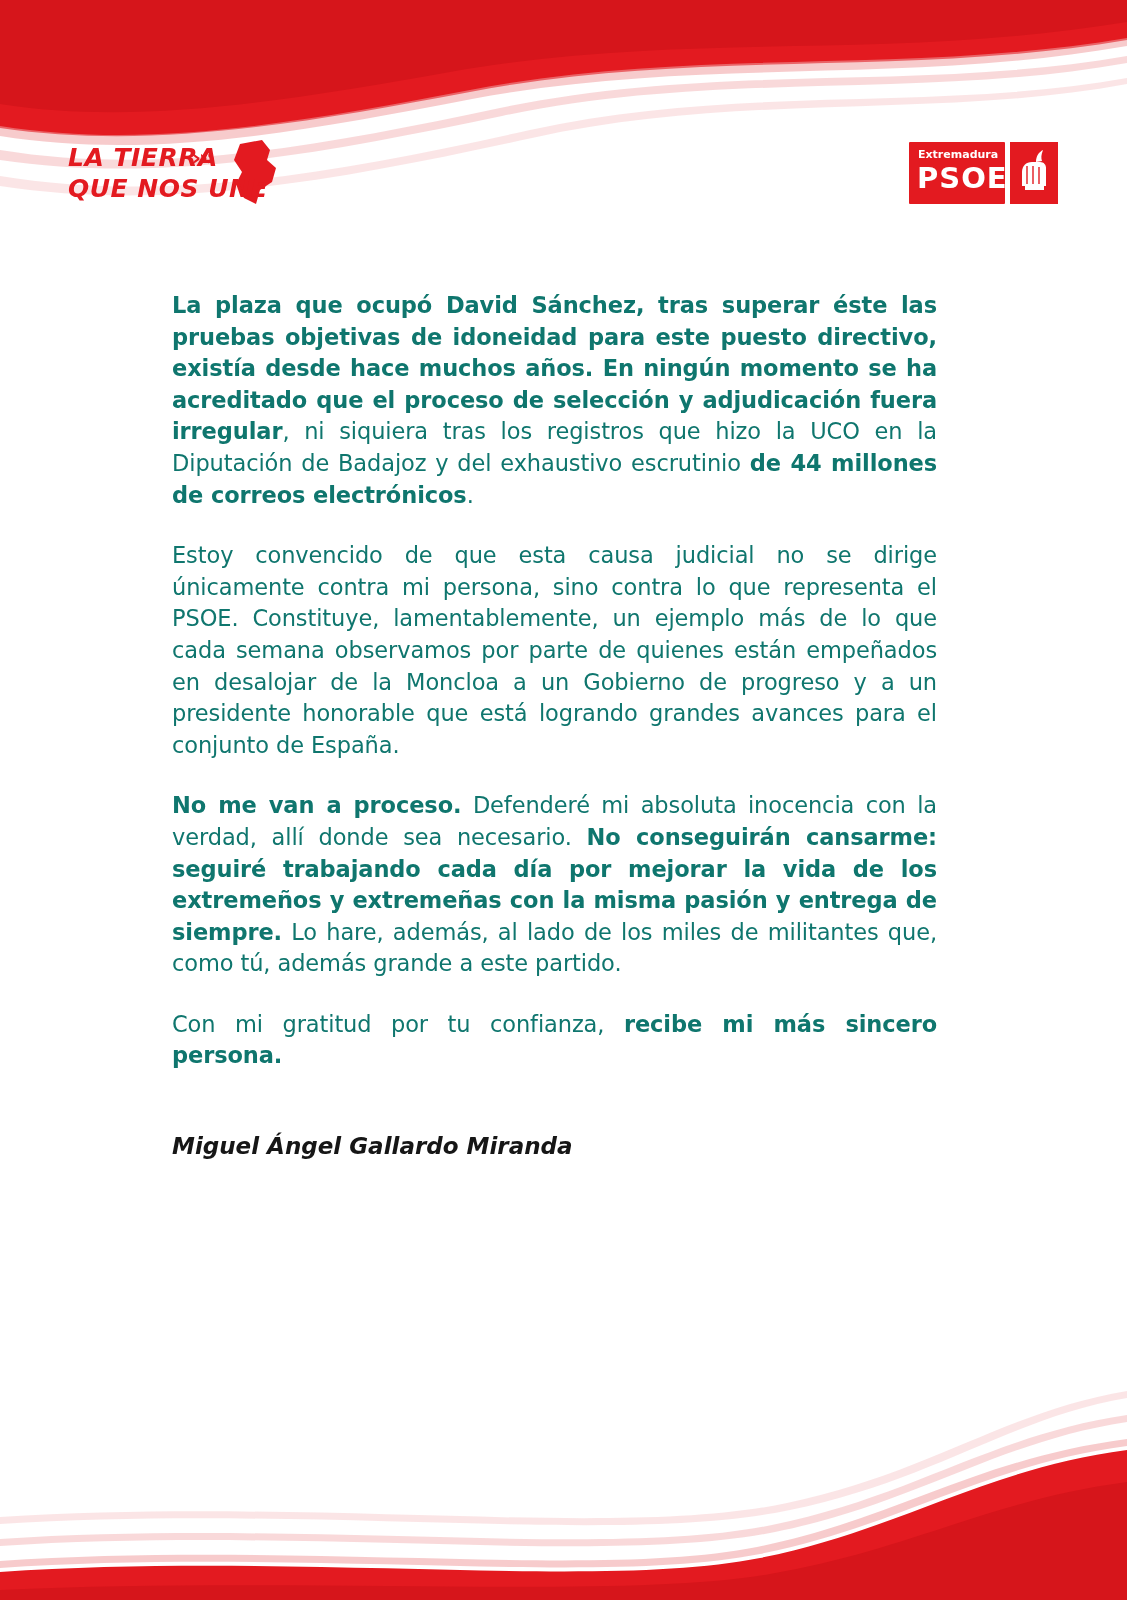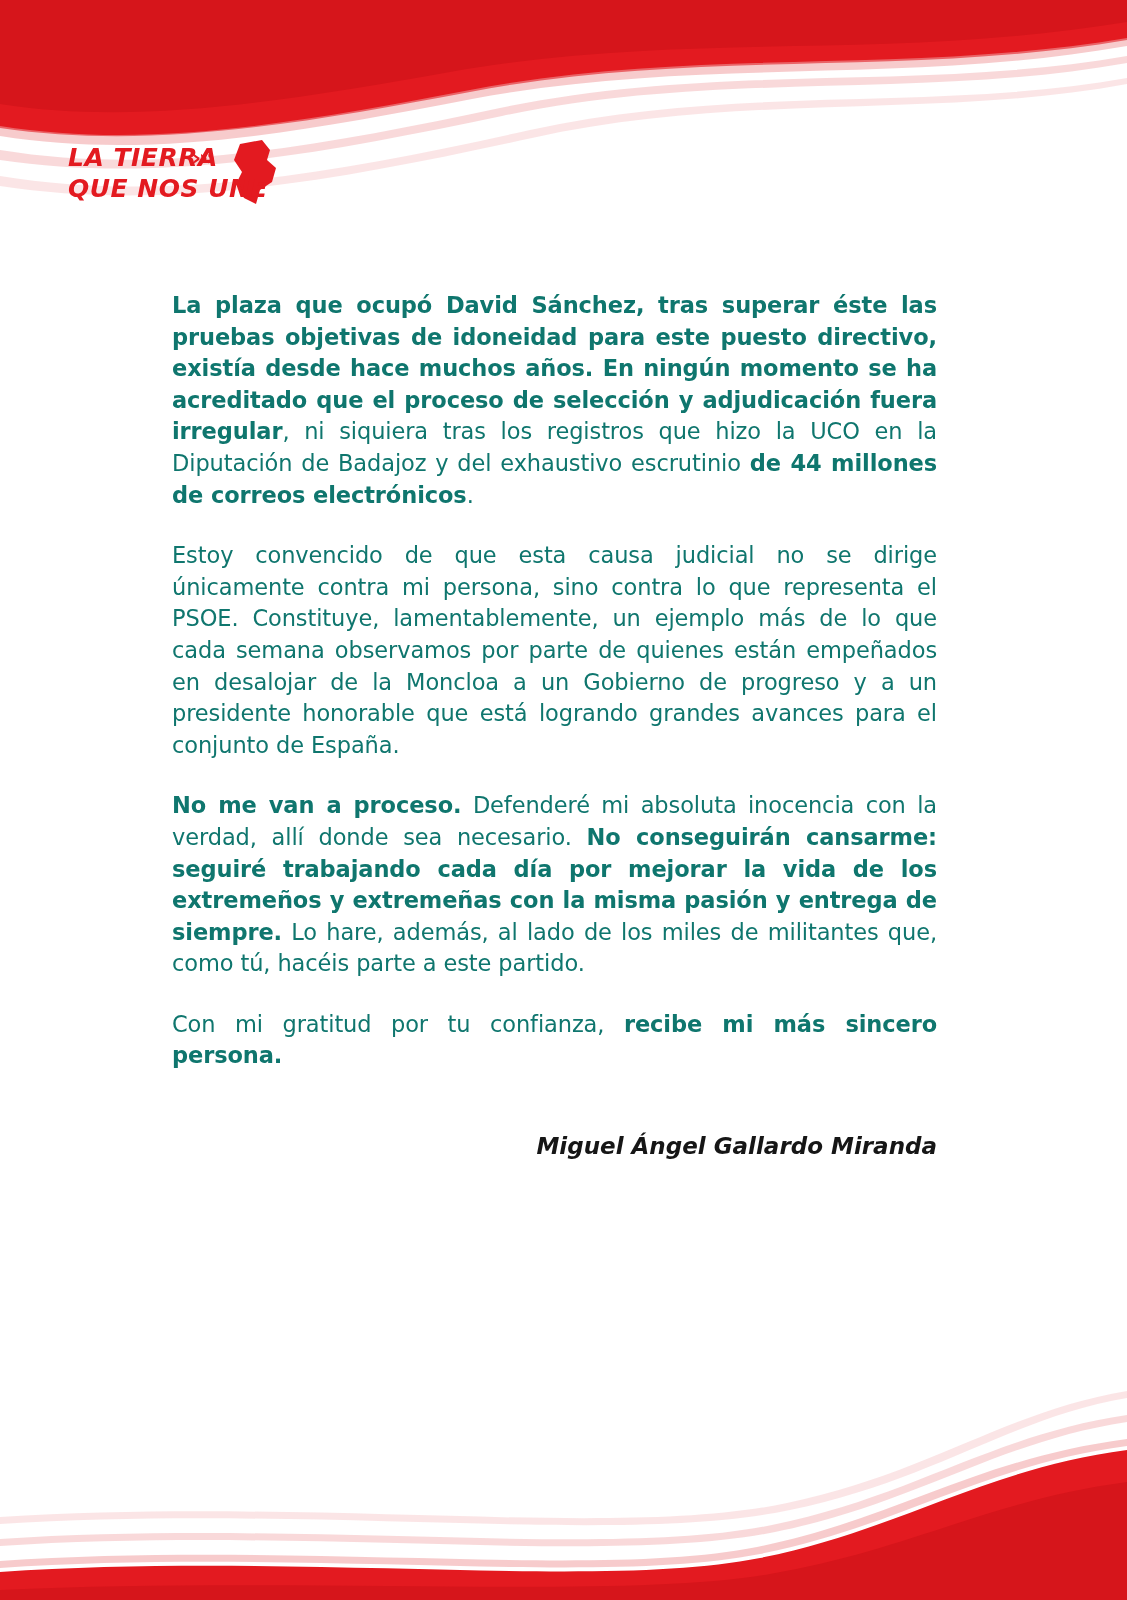--- a/index.html
+++ b/index.html
@@ -133,21 +133,21 @@
     letter-spacing: -0.1px;
   }
   .para b { font-weight: bold; }
   .para.last { margin-bottom: 0; }
 
   .signature {
     position: absolute;
     left: 172px;
     top: 1130px;
     width: 765px;
-    text-align: right;
+    text-align: left;
   }
   .sig-name {
     font-family: "DejaVu Sans", "Liberation Sans", sans-serif;
     font-weight: bold;
     font-style: italic;
     font-size: 23px;
     color: #161616;
     line-height: 32px;
   }
   .sig-role {
@@ -181,30 +181,51 @@
 
   <div class="logo-tierra">
     <div class="line1">LA TIERRA</div>
     <div class="arrows">›››</div>
     <svg class="map-shape" width="60" height="70" viewBox="0 0 60 70" xmlns="http://www.w3.org/2000/svg">
       <path d="M14,6 L36,2 L44,12 L41,22 L50,30 L46,44 L34,52 L30,66 L18,60 L10,46 L16,34 L8,22 Z" fill="#e31a20"></path>
     </svg>
     <div class="line2">QUE NOS UNE</div>
   </div>
 
+  <div class="logo-psoe">
+    <div class="psoe-box">
+      <div class="ext">Extremadura</div>
+      <div class="psoe">PSOE</div>
+    </div>
+    <div class="fist-box">
+      <svg width="48" height="62" viewBox="0 0 48 62" xmlns="http://www.w3.org/2000/svg">
+        <rect x="0" y="0" width="48" height="62" fill="#e31a20"></rect>
+        <g fill="#ffffff">
+          <path d="M12,44 L12,30 C12,24 16,20 22,20 L30,20 C34,20 36,23 36,26 L36,44 Z"></path>
+          <path d="M26,20 C26,14 29,10 33,8 C31,13 31,16 32,19 Z"></path>
+          <rect x="15" y="44" width="19" height="4"></rect>
+        </g>
+        <g stroke="#e31a20" stroke-width="1.4">
+          <line x1="17" y1="24" x2="17" y2="42"></line>
+          <line x1="23" y1="24" x2="23" y2="42"></line>
+          <line x1="29" y1="25" x2="29" y2="42"></line>
+        </g>
+      </svg>
+    </div>
+  </div>
 
 </div>
 
 <div class="letter">
 
   <p class="para"><b>La plaza que ocupó David Sánchez, tras superar éste las pruebas objetivas de idoneidad para este puesto directivo, existía desde hace muchos años. En ningún momento se ha acreditado que el proceso de selección y adjudicación fuera irregular</b><span>, ni siquiera tras los registros que hizo la UCO en la Diputación de Badajoz y del exhaustivo escrutinio </span><b>de 44 millones de correos electrónicos</b><span>.</span></p>
 
   <p class="para">Estoy convencido de que esta causa judicial no se dirige únicamente contra mi persona, sino contra lo que representa el PSOE. Constituye, lamentablemente, un ejemplo más de lo que cada semana observamos por parte de quienes están empeñados en desalojar de la Moncloa a un Gobierno de progreso y a un presidente honorable que está logrando grandes avances para el conjunto de España.</p>
 
-  <p class="para"><b>No me van a proceso.</b><span> Defenderé mi absoluta inocencia con la verdad, allí donde sea necesario. </span><b>No conseguirán cansarme: seguiré trabajando cada día por mejorar la vida de los extremeños y extremeñas con la misma pasión y entrega de siempre.</b><span> Lo hare, además, al lado de los miles de militantes que, como tú, hacéis parte a este partido.</span></p>
+  <p class="para"><b>No me van a proceso.</b><span> Defenderé mi absoluta inocencia con la verdad, allí donde sea necesario. </span><b>No conseguirán cansarme: seguiré trabajando cada día por mejorar la vida de los extremeños y extremeñas con la misma pasión y entrega de siempre.</b><span> Lo hare, además, al lado de los miles de militantes que, como tú, además grande a este partido.</span></p>
 
   <p class="para last"><span>Con mi gratitud por tu confianza, </span><b>recibe mi más sincero persona.</b></p>
 
 </div>
 
 <div class="signature">
   <div class="sig-name">Miguel Ángel Gallardo Miranda</div>
 </div>
 
 </body></html>

